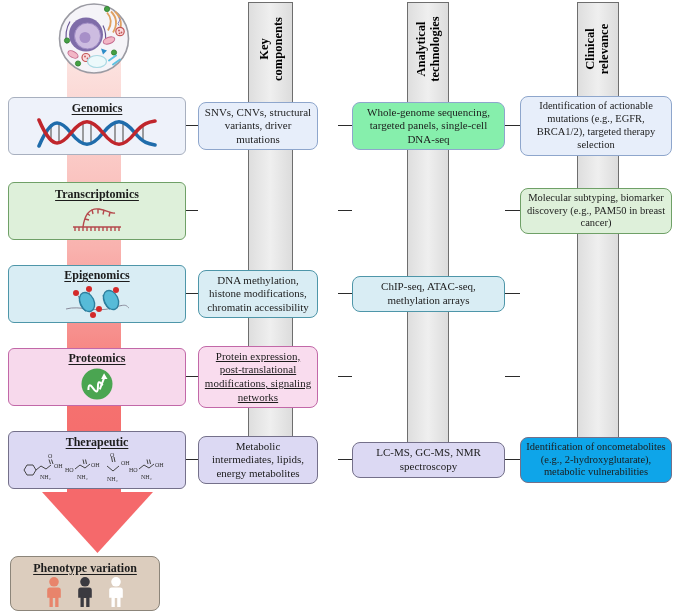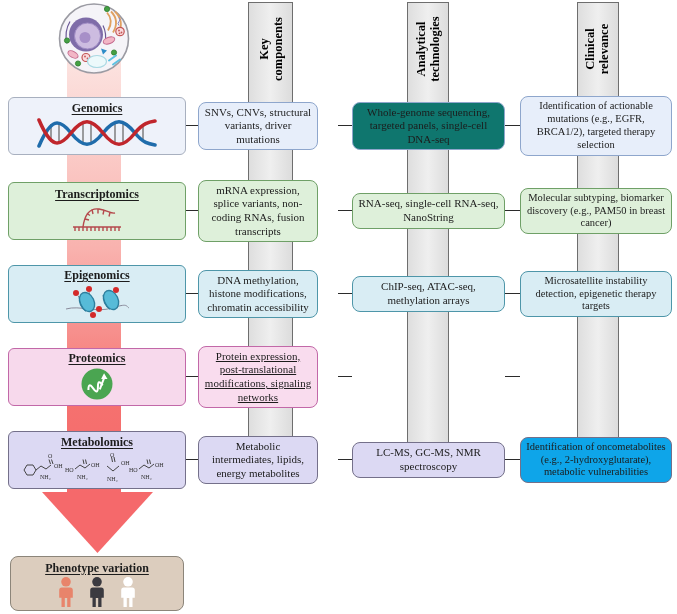--- a/index.html
+++ b/index.html
@@ -30,21 +30,21 @@
   .data-box{width:100%;box-sizing:border-box;border:1.3px solid #888;border-radius:8px;background:#eee;
         padding:3px 5px;text-align:center;font-size:11px;line-height:1.24;}
   .slot-cli .data-box{font-size:10.5px;line-height:1.22;}
   .conn{position:absolute;top:27.5px;height:1.6px;background:#2b2b2b;z-index:1;}
   .conn1{left:186px;width:12px;}
   .conn2{left:338px;width:14px;}
   .conn3{left:505px;width:15px;}
   
   .cell{position:absolute;left:56px;top:1px;z-index:3;}
   
-  .pheno{position:absolute;left:10px;top:556px;width:174px;height:55px;box-sizing:border-box;
+  .pheno{position:absolute;left:10px;top:556px;width:150px;height:55px;box-sizing:border-box;
         border:1.5px solid #8c857a;border-radius:8px;background:#dccdbe;z-index:2;
         display:flex;flex-direction:column;align-items:center;justify-content:center;gap:1px;}
   .pheno-title{font-weight:bold;font-size:12px;text-decoration:underline;text-underline-offset:2px;}
   .people{display:flex;gap:9px;align-items:flex-end;}
   svg text{font-family:"Liberation Serif","DejaVu Serif",serif;}
 </style>
 </head>
 <body>
 
 <div id="stage">
@@ -124,21 +124,21 @@
           </g>
         </svg>
       </div>
     </div>
     <div class="slot slot-key">
       <div class="data-box" style="background-color: rgb(231, 238, 250); border-color: rgb(142, 166, 204);">
         <span>SNVs, CNVs, structural variants, driver mutations</span>
       </div>
     </div>
     <div class="slot slot-ana">
-      <div class="data-box" style="background-color: #0f766e; border-color: rgb(142, 166, 204);">
+      <div class="data-box" style="background-color: #86efac; border-color: rgb(142, 166, 204);">
         <span>Whole-genome sequencing, targeted panels, single-cell DNA-seq</span>
       </div>
     </div>
     <div class="slot slot-cli">
       <div class="data-box" style="background-color: rgb(231, 238, 250); border-color: rgb(142, 166, 204);">
         <span>Identification of actionable mutations (e.g., EGFR, BRCA1/2), targeted therapy selection</span>
       </div>
     </div>
   </div>
 
@@ -150,30 +150,20 @@
       <div class="label-box" style="background-color: rgb(222, 240, 218); border-color: rgb(111, 160, 103);">
         <span class="omics-title">Transcriptomics</span>
         <svg width="64" height="32" viewBox="0 0 64 32">
           <g stroke="#b5494c" stroke-width="1.4" fill="none">
             <path d="M8,25 H56"></path>
             <path d="M10,25 v4 M14,25 v4 M18,25 v4 M22,25 v4 M26,25 v4 M30,25 v4 M34,25 v4 M38,25 v4 M42,25 v4 M46,25 v4 M50,25 v4 M54,25 v4"></path>
             <path d="M18,25 C20,10 26,6 34,7 C42,8 46,12 50,11"></path>
             <path d="M20,17 l4,1 M22,11.5 l3,2 M27,7.5 l1,4.5 M33,7 l0,4.5 M39,8 l-1,4.5 M45,10.5 l-1,4"></path>
           </g>
         </svg>
-      </div>
-    </div>
-    <div class="slot slot-key">
-      <div class="data-box" style="background-color: rgb(222, 240, 218); border-color: rgb(111, 160, 103);">
-        <span>mRNA expression, splice variants, non-coding RNAs, fusion transcripts</span>
-      </div>
-    </div>
-    <div class="slot slot-ana">
-      <div class="data-box" style="background-color: rgb(222, 240, 218); border-color: rgb(111, 160, 103);">
-        <span>RNA-seq, single-cell RNA-seq, NanoString</span>
       </div>
     </div>
     <div class="slot slot-cli">
       <div class="data-box" style="background-color: rgb(222, 240, 218); border-color: rgb(111, 160, 103);">
         <span>Molecular subtyping, biomarker discovery (e.g., PAM50 in breast cancer)</span>
       </div>
     </div>
   </div>
 
   <div class="row" style="top:265px">
@@ -205,25 +195,20 @@
     <div class="slot slot-key">
       <div class="data-box" style="background-color: rgb(217, 237, 244); border-color: rgb(78, 150, 169);">
         <span>DNA methylation, histone modifications, chromatin accessibility</span>
       </div>
     </div>
     <div class="slot slot-ana">
       <div class="data-box" style="background-color: rgb(217, 237, 244); border-color: rgb(78, 150, 169);">
         <span>ChIP-seq, ATAC-seq, methylation arrays</span>
       </div>
     </div>
-    <div class="slot slot-cli">
-      <div class="data-box" style="background-color: rgb(217, 237, 244); border-color: rgb(78, 150, 169);">
-        <span>Microsatellite instability detection, epigenetic therapy targets</span>
-      </div>
-    </div>
   </div>
 
   <div class="row" style="top:348px">
     <div class="conn conn1"></div>
     <div class="conn conn2"></div>
     <div class="conn conn3"></div>
     <div class="slot slot-label">
       <div class="label-box" style="background-color: rgb(247, 217, 236); border-color: rgb(194, 104, 168);">
         <span class="omics-title">Proteomics</span>
         <svg width="36" height="36" viewBox="0 0 36 36">
@@ -242,21 +227,21 @@
       </div>
     </div>
   </div>
 
   <div class="row" style="top:431px">
     <div class="conn conn1"></div>
     <div class="conn conn2"></div>
     <div class="conn conn3"></div>
     <div class="slot slot-label">
       <div class="label-box" style="background-color: rgb(220, 217, 243); border-color: rgb(116, 112, 138);">
-        <span class="omics-title">Metabolomics</span>
+        <span class="omics-title">Therapeutic</span>
         <svg width="156" height="34" viewBox="0 0 156 34">
           <g stroke="#444" stroke-width="1" fill="none">
             <path d="M5,20 l3,-5 6,0 3,5 -3,5 -6,0 z"></path>
             <path d="M17,20 l5,-4 5,3 5,-4"></path>
             <path d="M30,9.5 l1.5,4.5 M32.5,9.5 l1.5,4.5"></path>
             <path d="M56,19 l5,-4 5,3 5,-4"></path>
             <path d="M64,9.5 l1,4.5 M66.5,9.5 l1,4.5"></path>
             <path d="M88,16 l6,5 6,-5"></path>
             <path d="M92.5,7 l1,5 M95,7 l1,5"></path>
             <path d="M120,19 l5,-4 5,3 5,-4"></path>

